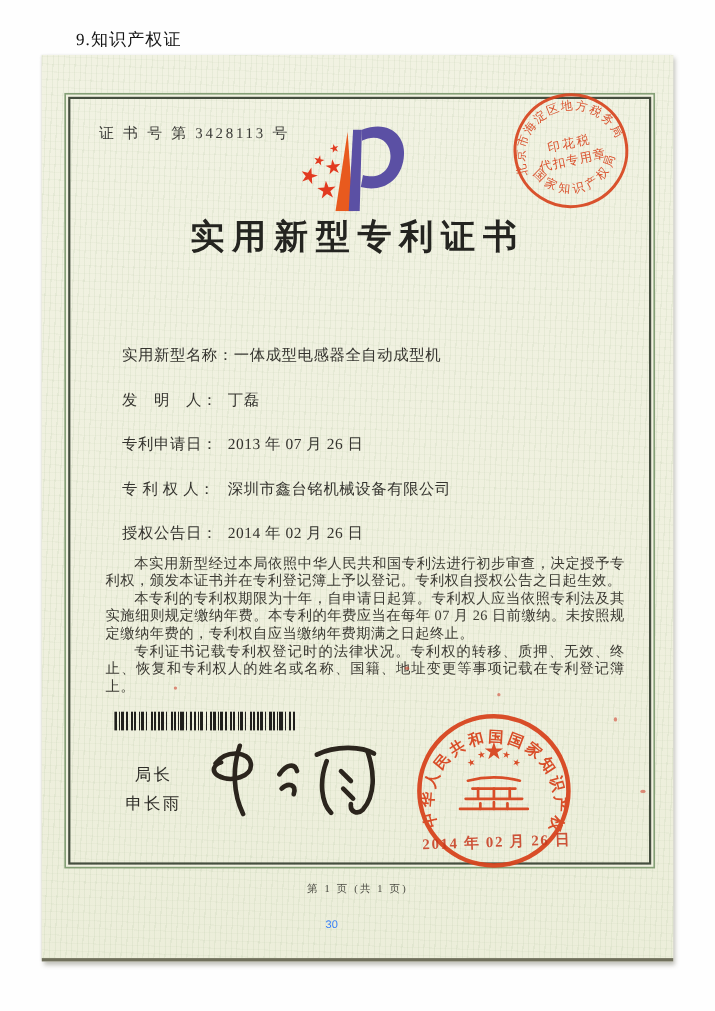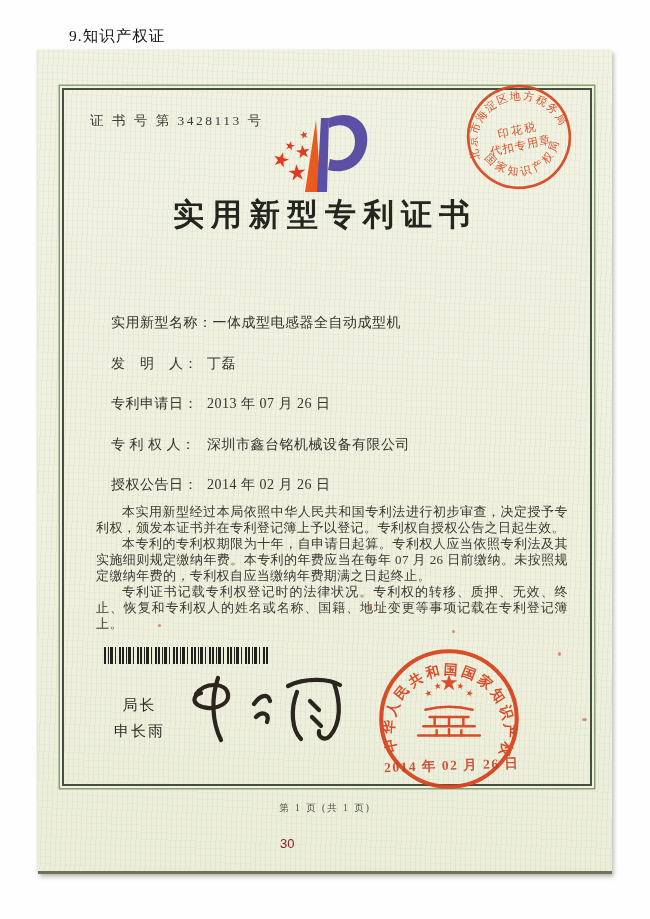--- a/index.html
+++ b/index.html
@@ -84,23 +84,23 @@
   }
 
   .page-footer {
     position:absolute; left:0; top:752px; width:574px; text-align:center;
     font-size:9.5px; color:#4c4c44; letter-spacing:2px;
   }
 
   .speck { position:absolute; border-radius:50%; background:rgba(205,55,35,0.55); }
 
   .page-number {
-    position:absolute; left:280px; top:836px; width:60px;
+    position:absolute; left:296px; top:836px; width:60px;
     font-family:"Liberation Sans", sans-serif;
-    font-size:13px; color:#7f1d1d;
+    font-size:10px; color:#3b82f6;
   }
 </style>
 </head>
 <body>
 
 <div id="screen">
 
   <div class="section-heading">9.知识产权证</div>
 
   <div class="paper">

